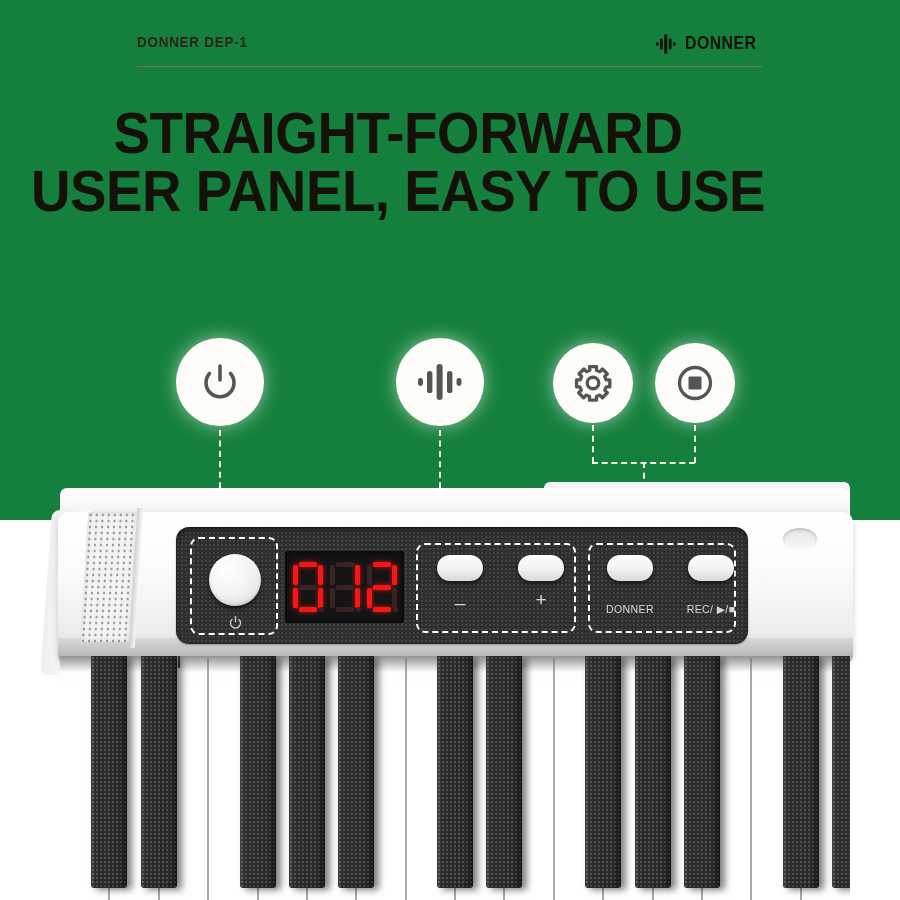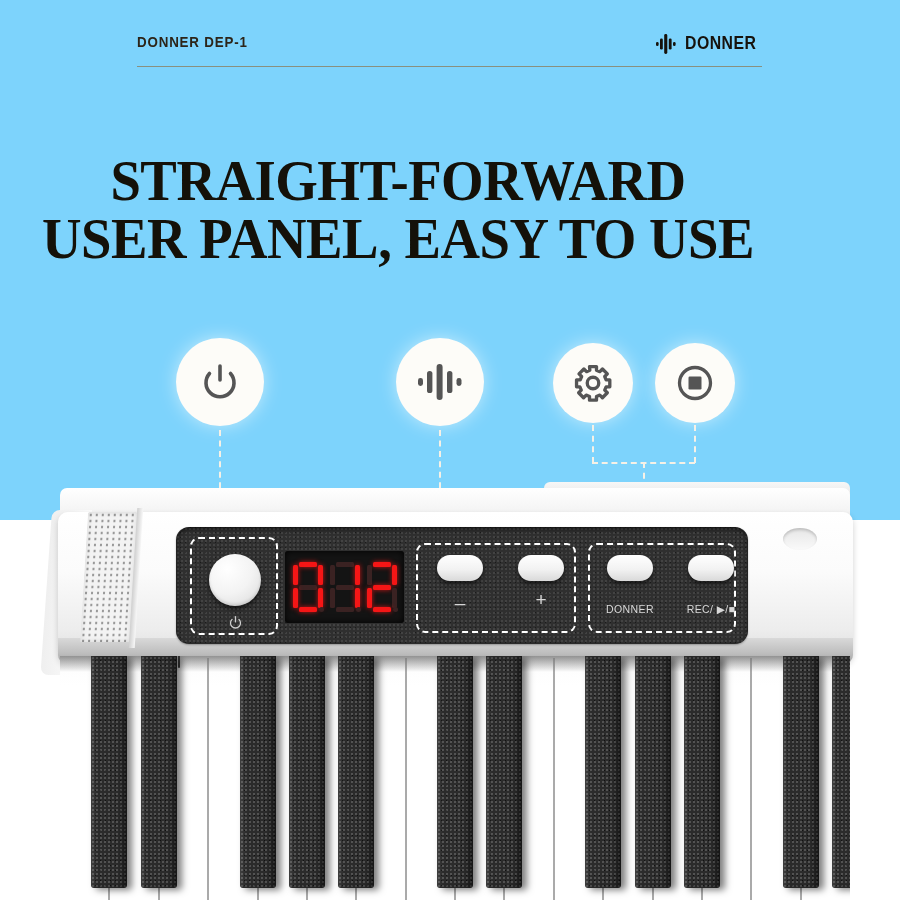--- a/index.html
+++ b/index.html
@@ -7,21 +7,21 @@
   body {
     font-family:"Liberation Sans", sans-serif;
     background:#ffffff;
     position:relative;
     overflow:hidden;
   }
 
   
   #banner{
     position:absolute; left:0; top:0; width:900px; height:520px;
-    background:#7dd3fc;
+    background:#15803d;
   }
 
   
   #header{
     position:absolute; left:137px; top:30px; width:625px; height:32px;
   }
   #model-name{
     position:absolute; left:0; top:4px;
     font-family:"Liberation Sans Narrow","Liberation Sans",sans-serif;
     font-size:14.5px; font-weight:700; letter-spacing:.9px;
@@ -40,26 +40,25 @@
   }
   #header-rule{
     position:absolute; left:137px; top:66px; width:625px; height:1px;
     background:#8e7a55; opacity:.75;
   }
 
   
   #headline{
     position:absolute; left:0; top:104px; width:796px;
     text-align:center;
-    font-family:Liberation Serif, serif;
+    font-family:Liberation Sans, sans-serif;
     font-weight:700;
     font-size:57px; line-height:58px;
     letter-spacing:-0.5px;
     color:#141109;
-    margin-top:48px;
   }
   #headline div{ transform:scaleX(.96); }
 
   
   .callout{
     position:absolute;
     border-radius:50%;
     background:#fdfcf8;
     display:flex; align-items:center; justify-content:center;
     box-shadow:0 0 18px rgba(255,255,255,.55);

